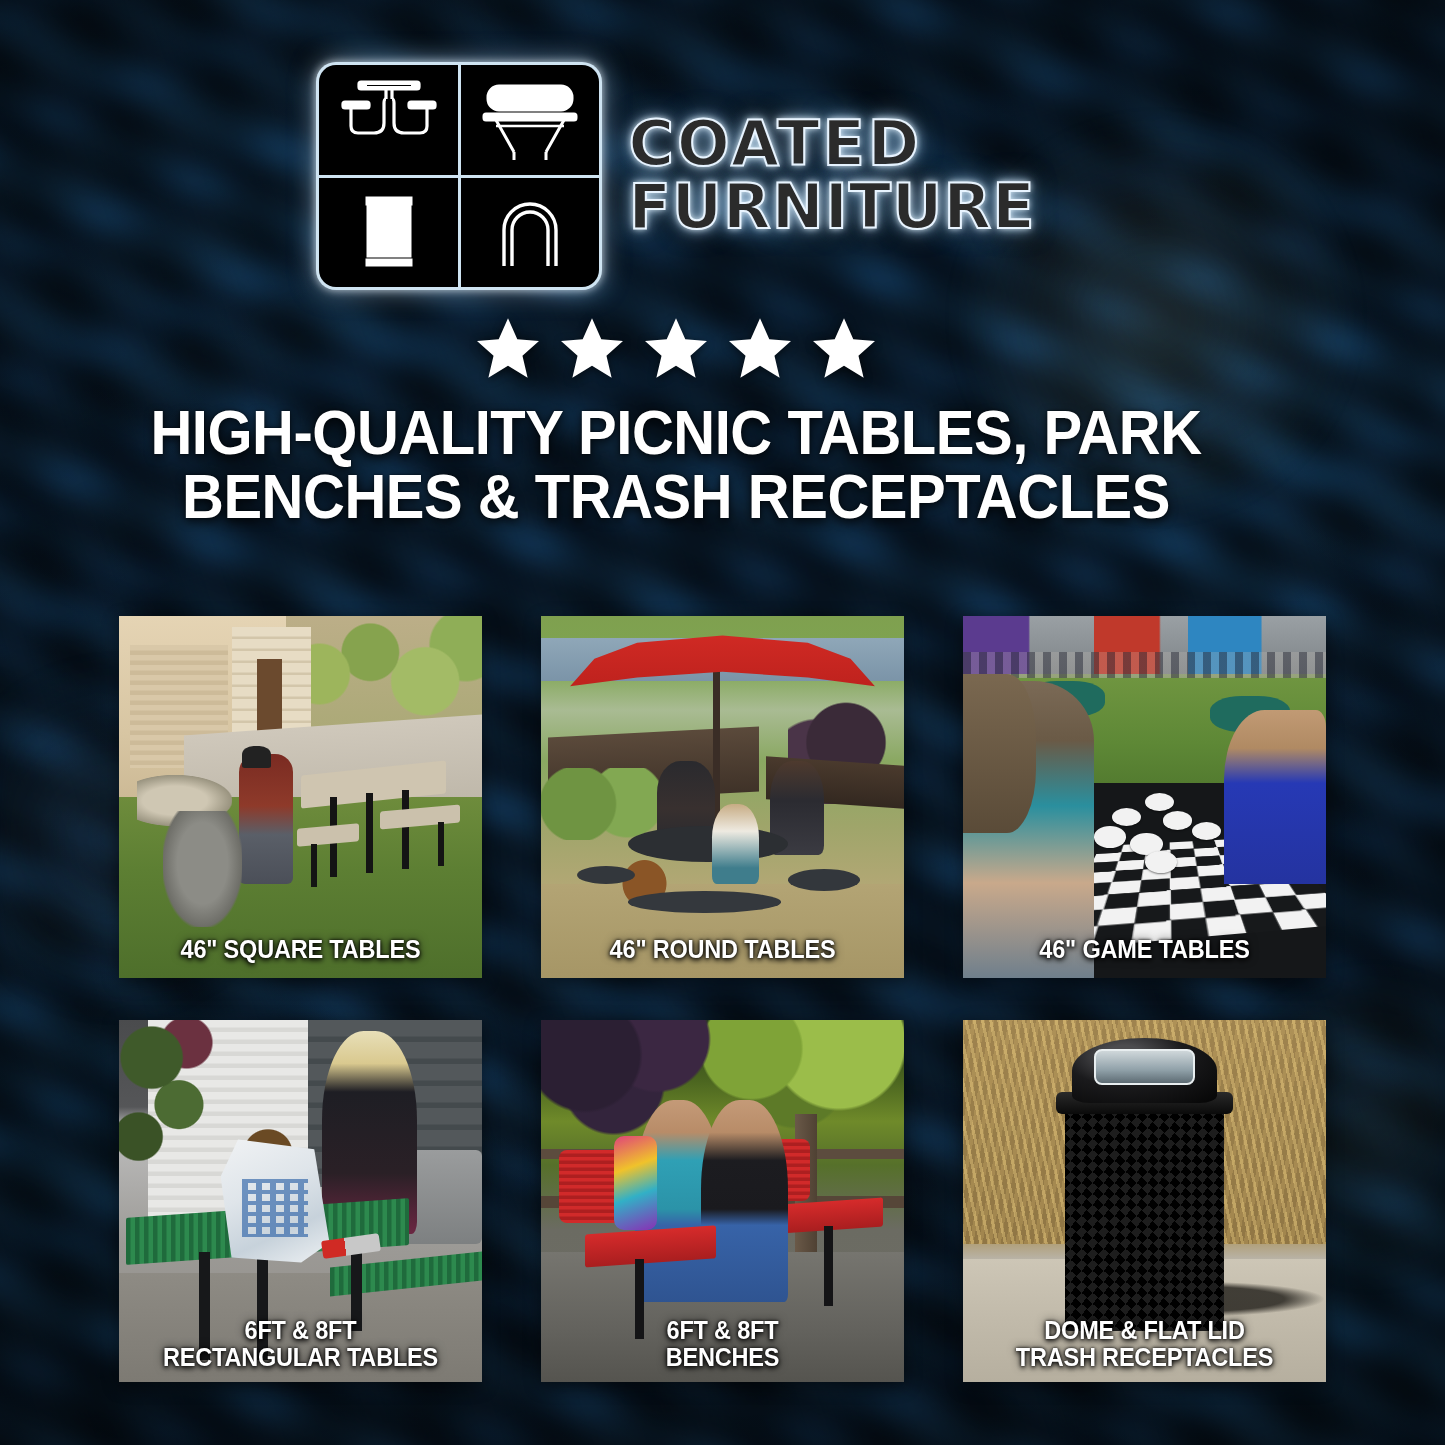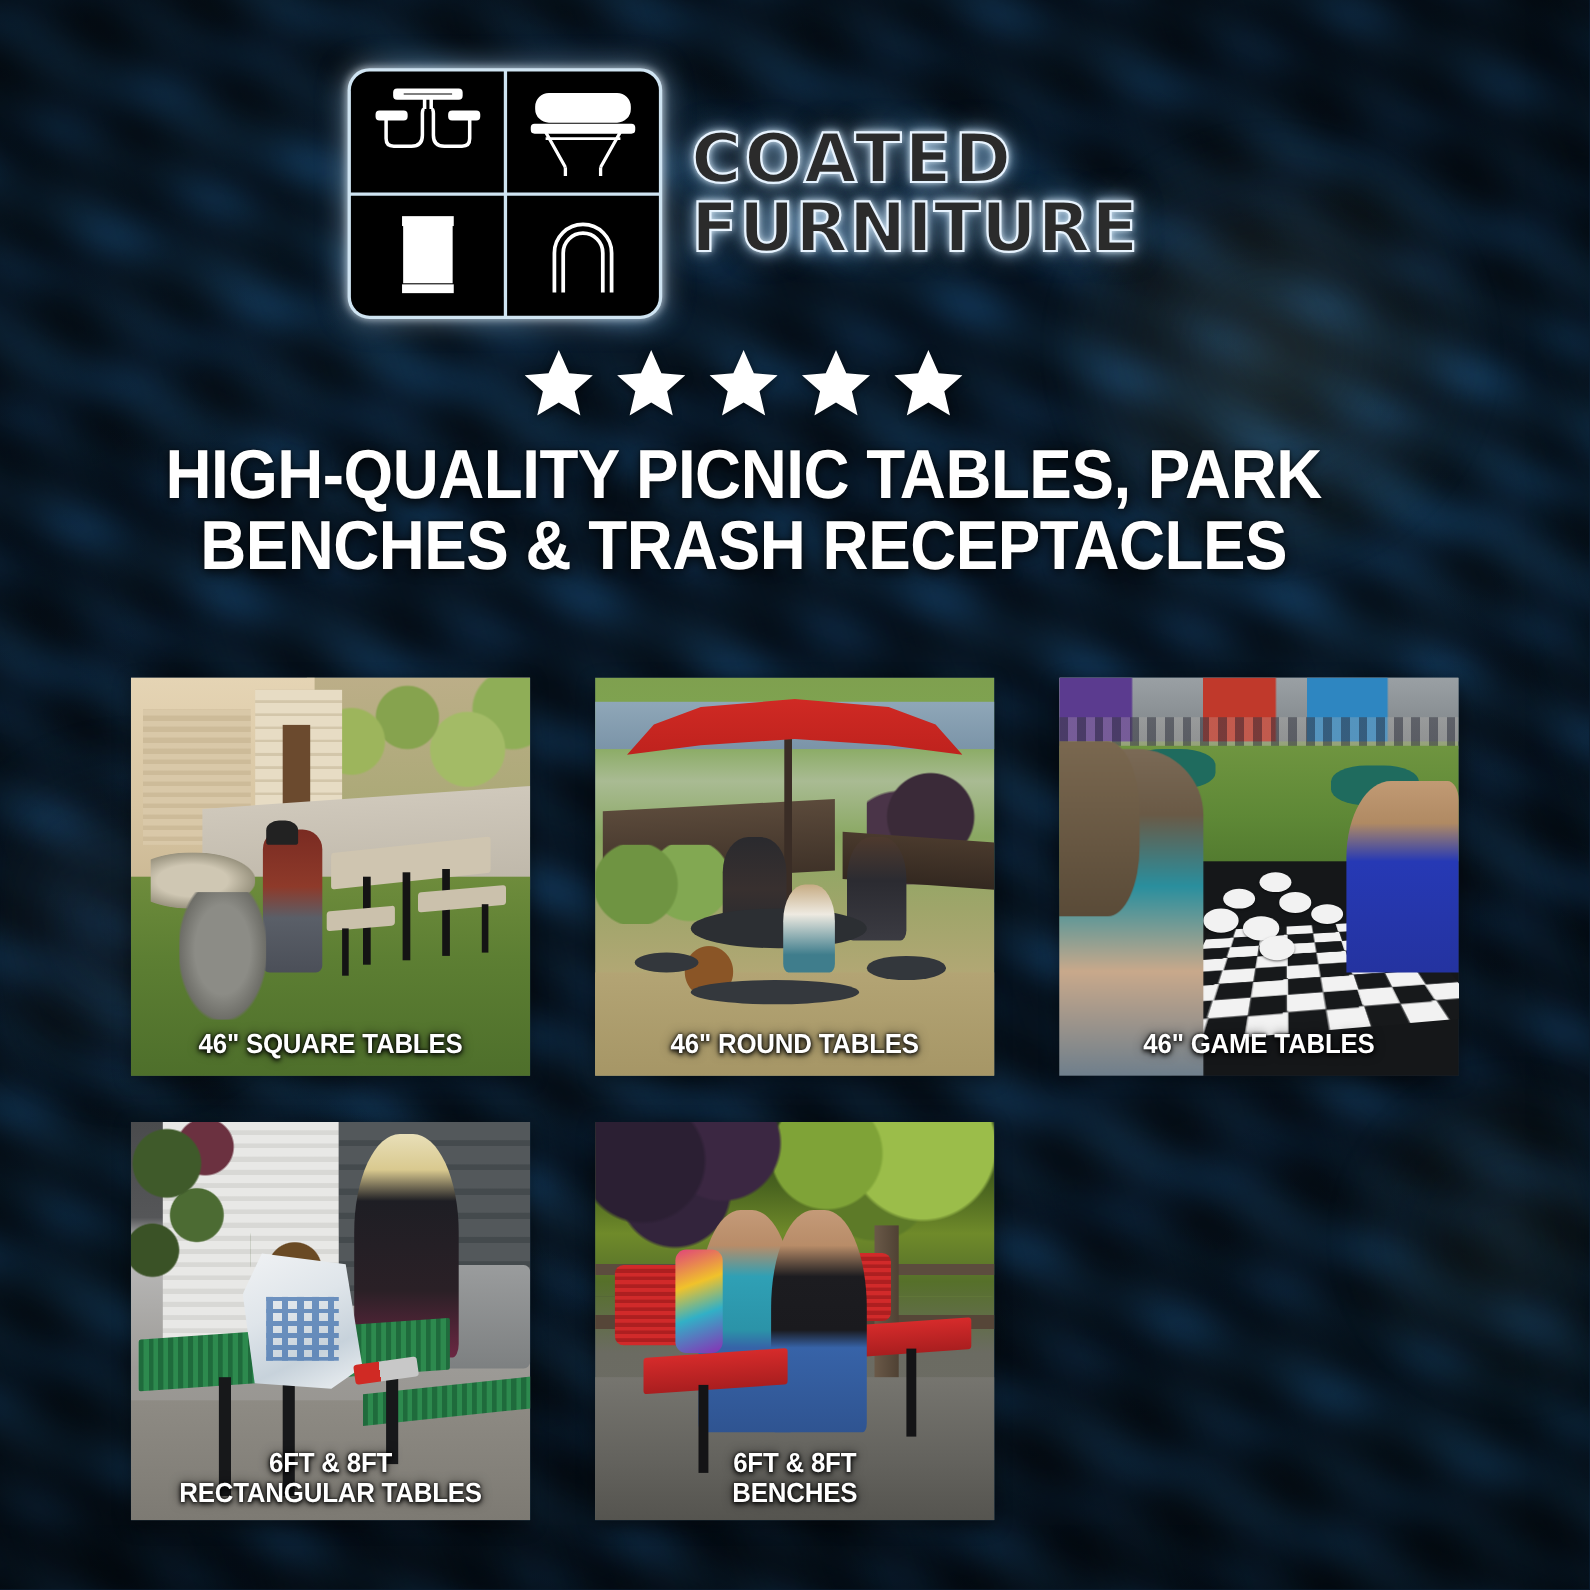--- a/index.html
+++ b/index.html
@@ -449,15 +449,29 @@
         <div class="abs t5-kid2"></div>
         <div class="abs t5-pack"></div>
         <div class="abs t5-seat1"></div>
         <div class="abs t5-leg" style="left:26%;top:66%;width:2.4%;height:22%"></div>
         <div class="abs t5-leg" style="left:78%;top:57%;width:2.4%;height:22%"></div>
       </div>
       <div class="cap">6FT &amp; 8FT
 BENCHES</div>
     </div>
 
+    <div class="tile two-line">
+      <div class="photo">
+        <div class="abs t6-sky"></div>
+        <div class="abs t6-grass"></div>
+        <div class="abs t6-walk"></div>
+        <div class="abs t6-shadow"></div>
+        <div class="abs t6-body"></div>
+        <div class="abs t6-rim"></div>
+        <div class="abs t6-dome"></div>
+        <div class="abs t6-opening"></div>
+      </div>
+      <div class="cap">DOME &amp; FLAT LID
+TRASH RECEPTACLES</div>
+    </div>
 
   </div>
 </div>
 
 </body></html>

